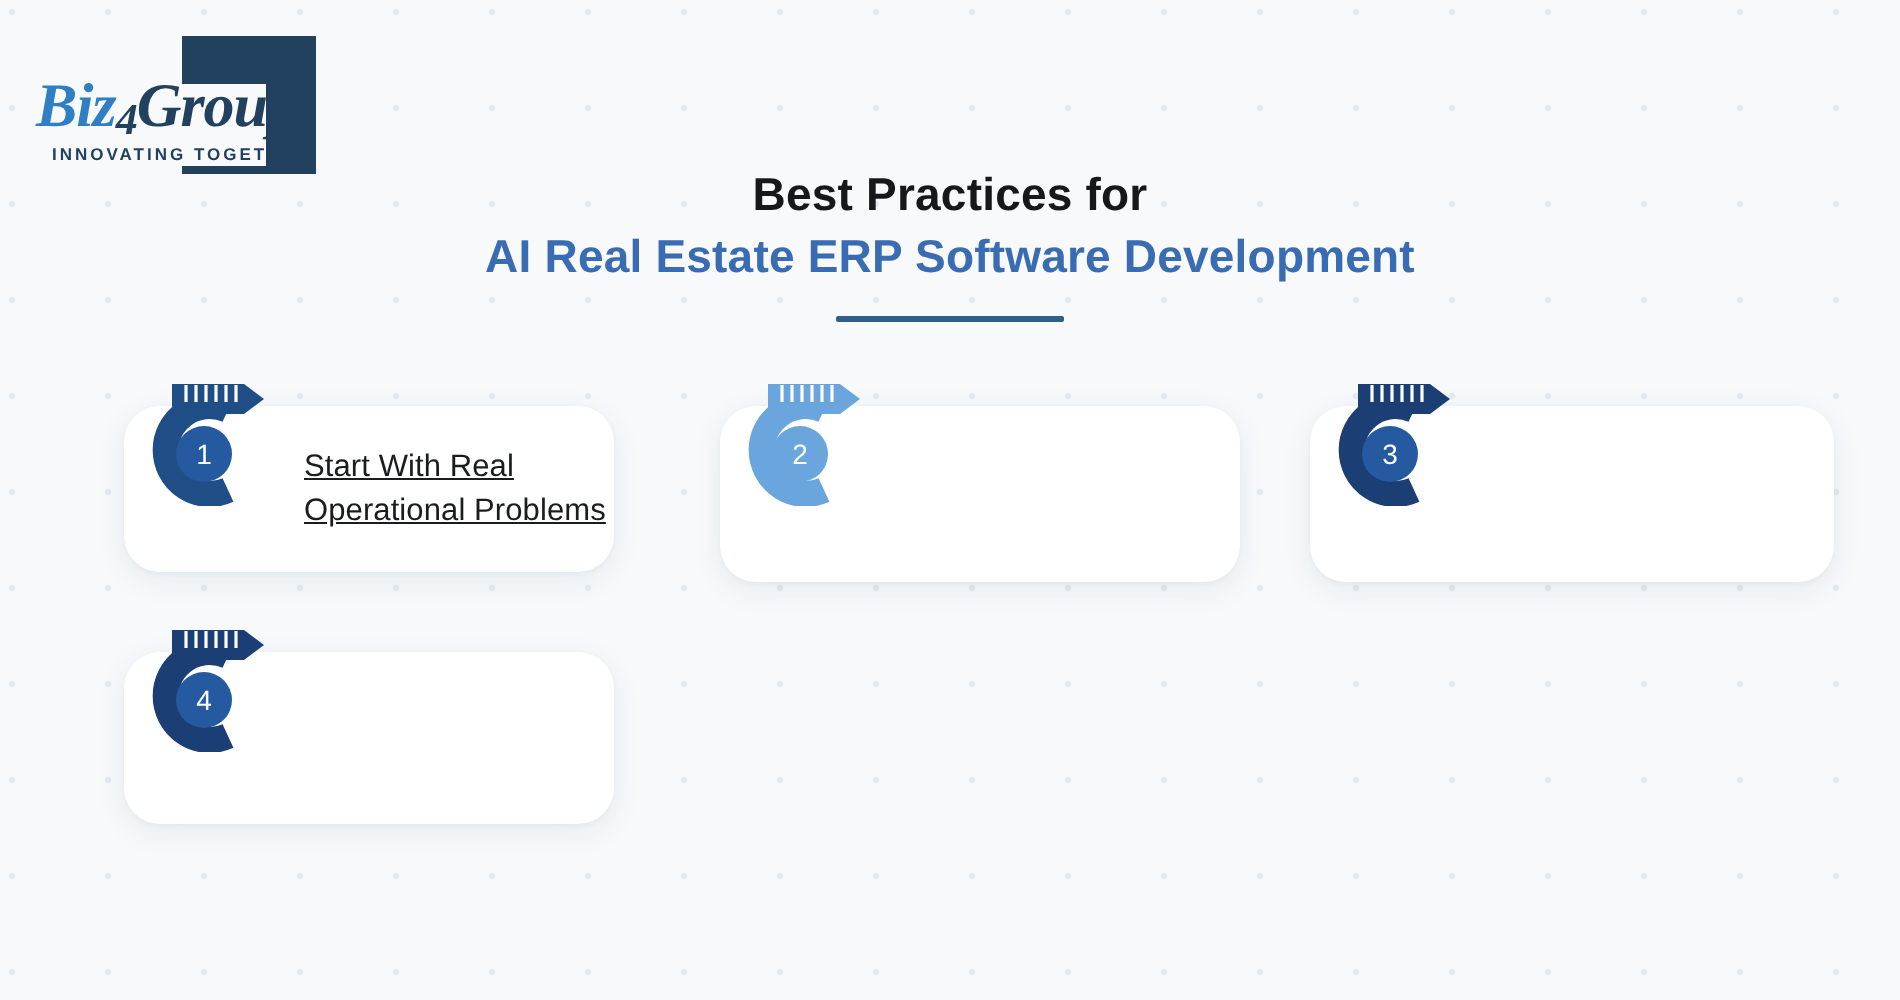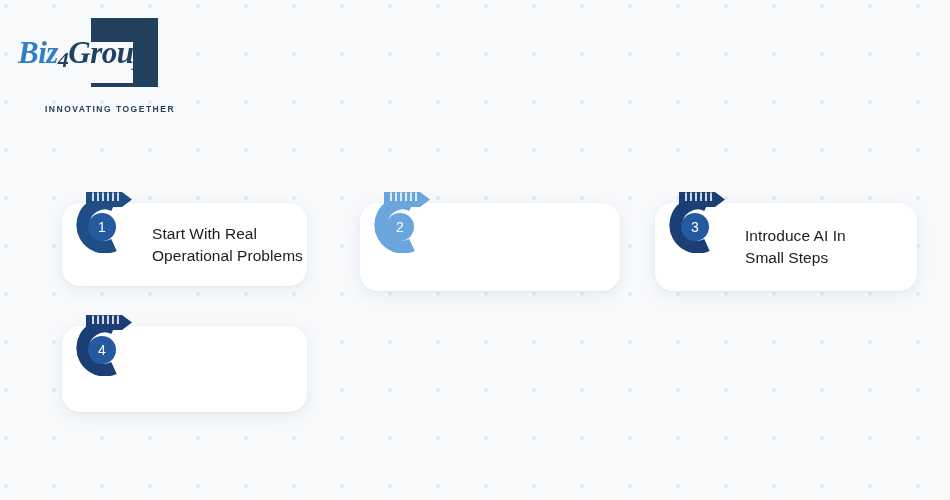--- a/index.html
+++ b/index.html
@@ -50,28 +50,27 @@
     font-weight:bold;
     font-size:31px;
     letter-spacing:-0.5px;
     white-space:nowrap;
     line-height:34px;
   }
   .lw-biz  { color:#2f7fc4; }
   .lw-four { color:#22415f; font-size:22px; position:relative; top:4px; }
   .lw-group{ color:#22415f; }
   #logo-tagline {
-    position:absolute; left:27px; top:58px;
+    position:absolute; left:8px; top:58px;
     font-family:"Liberation Sans", sans-serif;
     font-size:8.5px;
     font-weight:bold;
     letter-spacing:1.5px;
     color:#22415f;
     white-space:nowrap;
-    margin-top:32px;
   }
 
   
   #heading { position:absolute; left:0; top:82px; width:950px; text-align:center; }
   #heading-line1 {
     font-size:23px; font-weight:bold; color:#17181a;
     letter-spacing:0.1px; line-height:30px;
   }
   #heading-line2 {
     font-size:23px; font-weight:bold; color:#3a6cb3;
@@ -92,20 +91,21 @@
   .card-text {
     position:absolute;
     left:90px; top:50%;
     transform:translateY(-50%);
     font-size:15.5px;
     font-weight:400;
     color:#1b1c1e;
     line-height:22px;
     letter-spacing:0.05px;
     white-space:pre-line;
+    text-decoration:underline;
   }
 
   
   .badge {
     position:absolute;
     width:74px; height:66px;
     left:4px; top:-16px;
   }
   .badge-svg { position:absolute; left:0; top:0; }
   .badge-num {
@@ -135,20 +135,25 @@
 
   <div id="logo">
     <div id="logo-square"></div>
     <div id="logo-square-notch" style="background: rgb(247, 249, 251);"></div>
     <div id="logo-wordmark">
       <span class="lw-biz">Biz</span><span class="lw-four">4</span><span class="lw-group">Group</span>
     </div>
     <div id="logo-tagline">INNOVATING TOGETHER</div>
   </div>
 
+  <div id="heading">
+    <div id="heading-line1">Best Practices for</div>
+    <div id="heading-line2">AI Real Estate ERP Software Development</div>
+    <div id="heading-divider"></div>
+  </div>
 
   <div class="card" id="card-1">
     <div class="badge">
       <svg class="badge-svg" width="74" height="66" viewBox="0 0 74 66">
         <g>
 
           <path d="M 48 18 A 22 22 0 1 0 48 58" fill="none" stroke-width="13" stroke-linecap="butt" class="ring" stroke="#1f4e87"></path>
 
           <path d="M 20 5 L 56 5 L 66 12.5 L 56 20 L 20 20 Z" class="tail" fill="#1f4e87"></path>
 
@@ -203,22 +208,20 @@
             <line x1="37" y1="5.5" x2="37" y2="14"></line>
             <line x1="42" y1="5.5" x2="42" y2="14"></line>
             <line x1="47" y1="5.5" x2="47" y2="14"></line>
             <line x1="52" y1="5.5" x2="52" y2="14"></line>
           </g>
           <circle cx="36" cy="40" r="14" class="inner" fill="#2559a0"></circle>
         </g>
       </svg>
       <div class="badge-num">3</div>
     </div>
-    <div class="card-text">Introduce AI In
-Small Steps</div>
   </div>
 
   <div class="card" id="card-4">
     <div class="badge">
       <svg class="badge-svg" width="74" height="66" viewBox="0 0 74 66">
         <g>
           <path d="M 48 18 A 22 22 0 1 0 48 58" fill="none" stroke-width="13" stroke-linecap="butt" class="ring" stroke="#1b3e75"></path>
           <path d="M 20 5 L 56 5 L 66 12.5 L 56 20 L 20 20 Z" class="tail" fill="#1b3e75"></path>
           <g stroke="#ffffff" stroke-width="1.6">
             <line x1="27" y1="5.5" x2="27" y2="14"></line>

